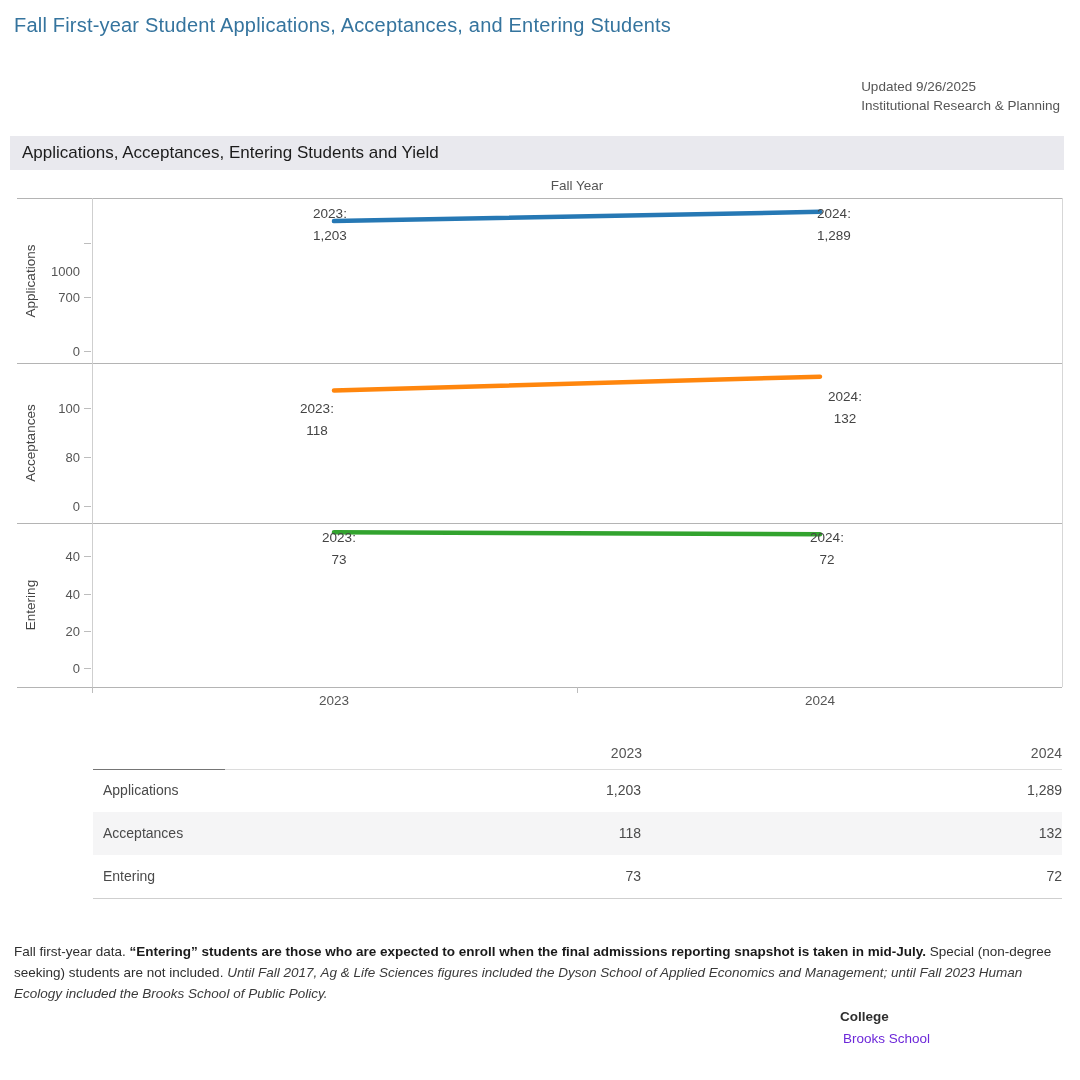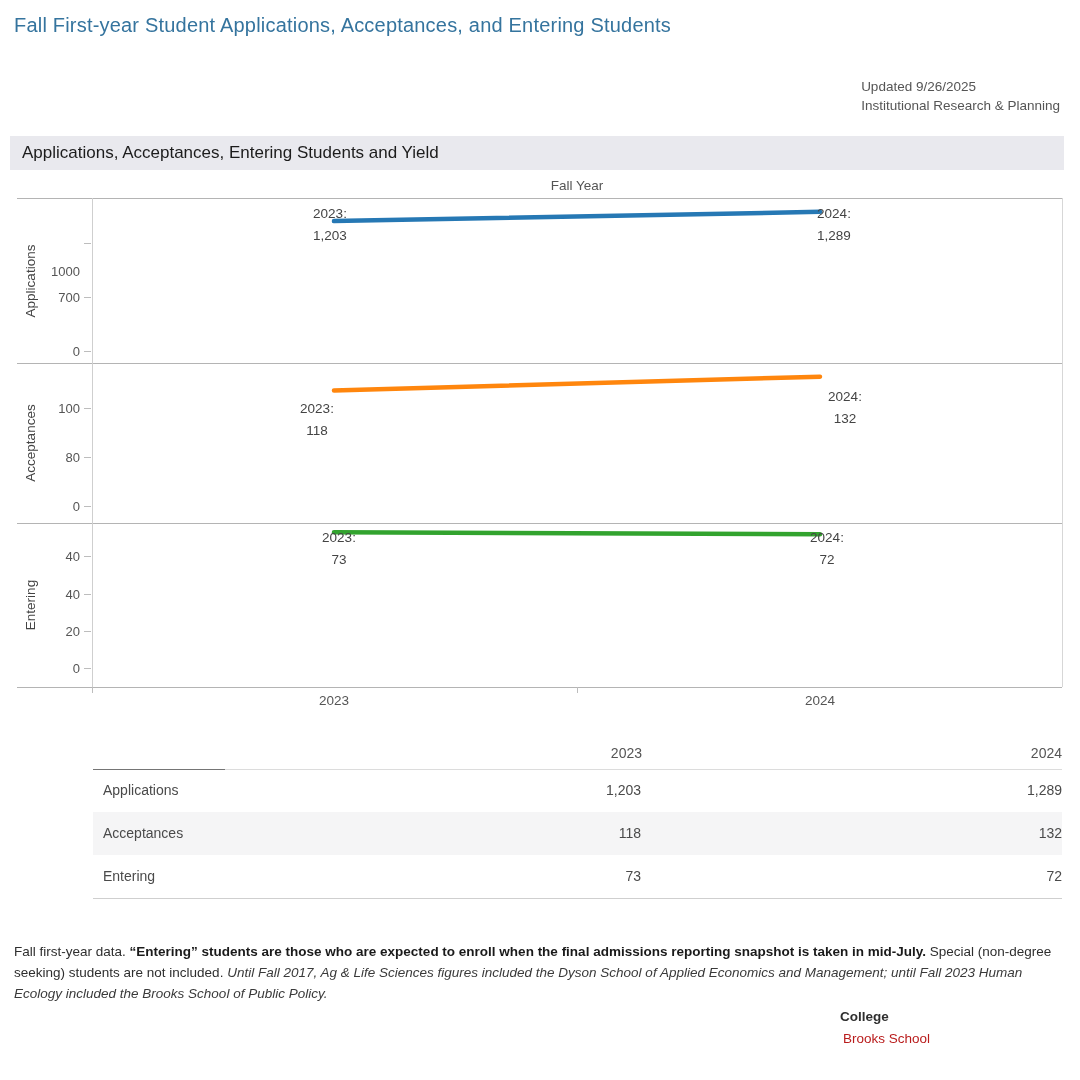--- a/index.html
+++ b/index.html
@@ -30,21 +30,21 @@
   .tbl-val{position:absolute;top:0;line-height:43px;width:120px;text-align:right;font-size:14px;color:#4a4a4a;}
   .tbl-val.c1{right:421px;}
   .tbl-val.c2{right:0px;}
   
   .footnote{left:14px;top:933px;width:1050px;font-size:13.5px;line-height:21px;color:#2e2e2e;margin-top:8px;}
   .footnote .b{font-weight:700;color:#1a1a1a;}
   .footnote .i{font-style:italic;color:#3a3a3a;}
   .source-line{left:14px;top:1018px;font-size:13.5px;color:#333;}
   .filter-block{left:840px;top:1006px;font-size:13.5px;line-height:22px;}
   .filter-label{color:#2f2f2f;font-weight:600;}
-  .filter-value{color:#b91c1c;padding-left:3px;}
+  .filter-value{color:#6d28d9;padding-left:3px;}
 </style>
 </head>
 <body>
 
 <div class="stage">
 
   <div class="abs page-title">Fall First-year Student Applications, Acceptances, and Entering Students</div>
 
   <div class="abs updated-block">
     <div>Updated 9/26/2025</div>

